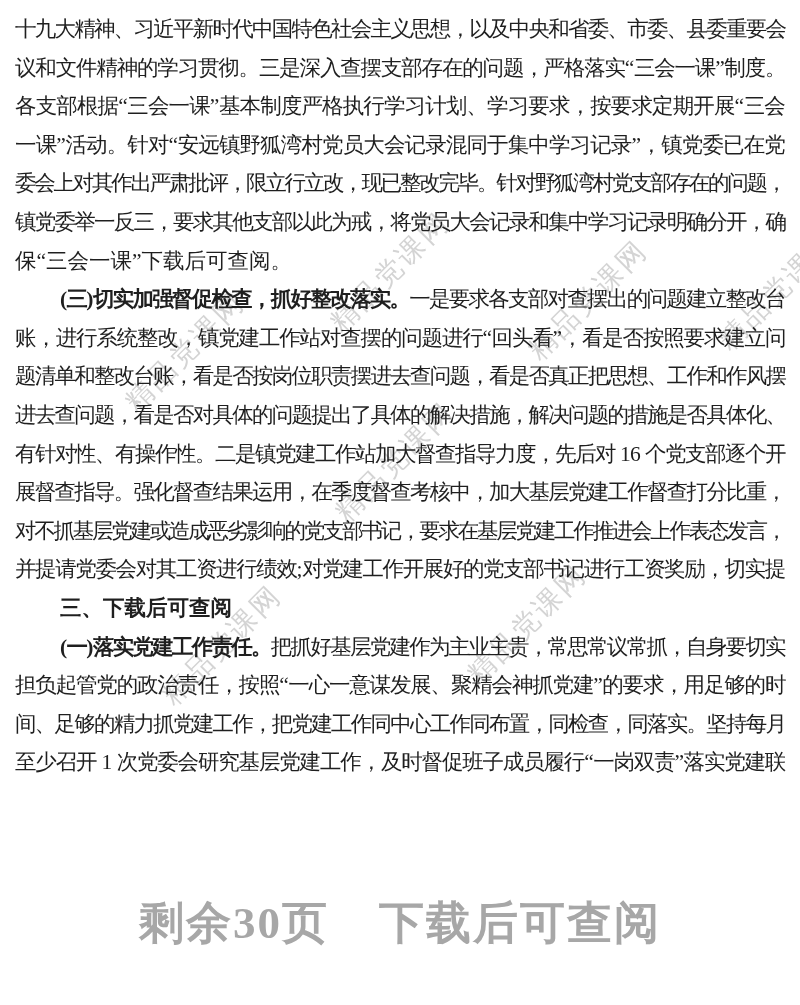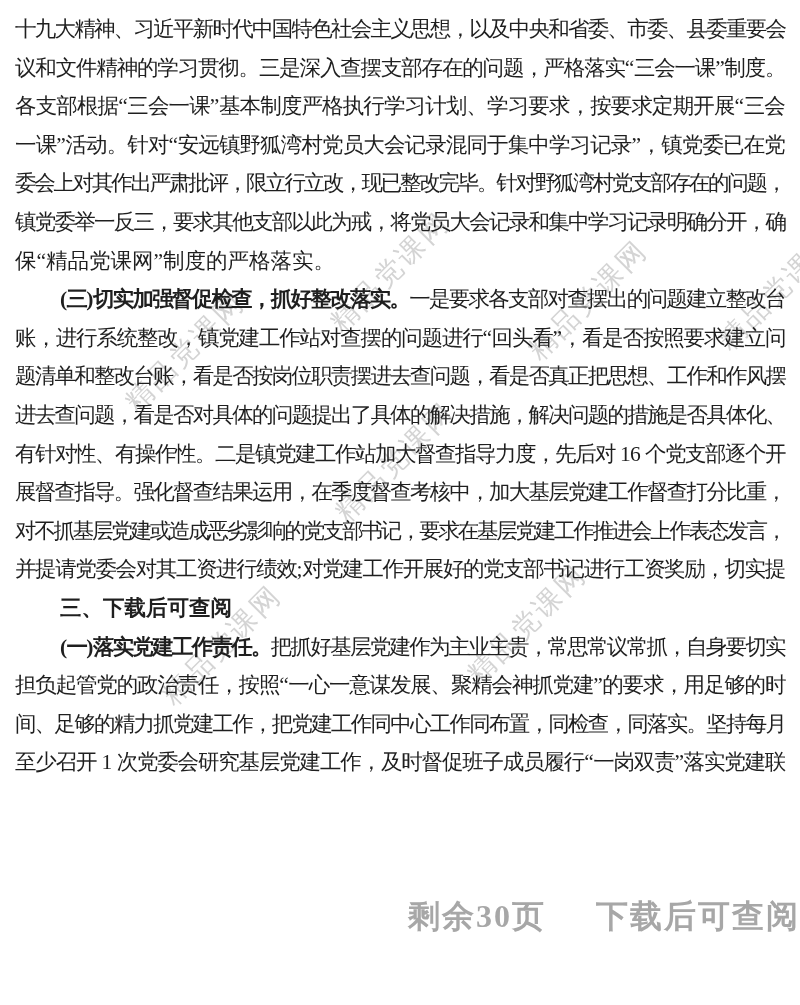--- a/index.html
+++ b/index.html
@@ -53,23 +53,23 @@
     white-space: pre;
   }
   .b, .bold-seg { font-weight: bold; }
   
   .footer {
     position: absolute;
     left: 0;
     right: 0;
     top: 898px;
     z-index: 1;
-    text-align: right;
+    text-align: center;
     font-weight: bold;
-    font-size: 32px;
+    font-size: 45px;
     letter-spacing: 2px;
     line-height: 1.15;
     white-space: nowrap;
   }
   .footer .seg-gap { margin-right: 50px; }
 </style>
 </head>
 <body>
 
 <div class="page">
@@ -323,21 +323,21 @@
         <span class="ch">习</span>
         <span class="ch">记</span>
         <span class="ch">录</span>
         <span class="ch">明</span>
         <span class="ch">确</span>
         <span class="ch">分</span>
         <span class="ch">开</span>
         <span class="ch">，</span>
         <span class="ch">确</span>
       </div>
-      <div class="line">保“精品党课网”制度的严格落实。</div>
+      <div class="line">保“三会一课”下载后可查阅。</div>
       <div class="line just indent">
         <span class="ch b">(</span>
         <span class="ch b">三</span>
         <span class="ch b">)</span>
         <span class="ch b">切</span>
         <span class="ch b">实</span>
         <span class="ch b">加</span>
         <span class="ch b">强</span>
         <span class="ch b">督</span>
         <span class="ch b">促</span>

